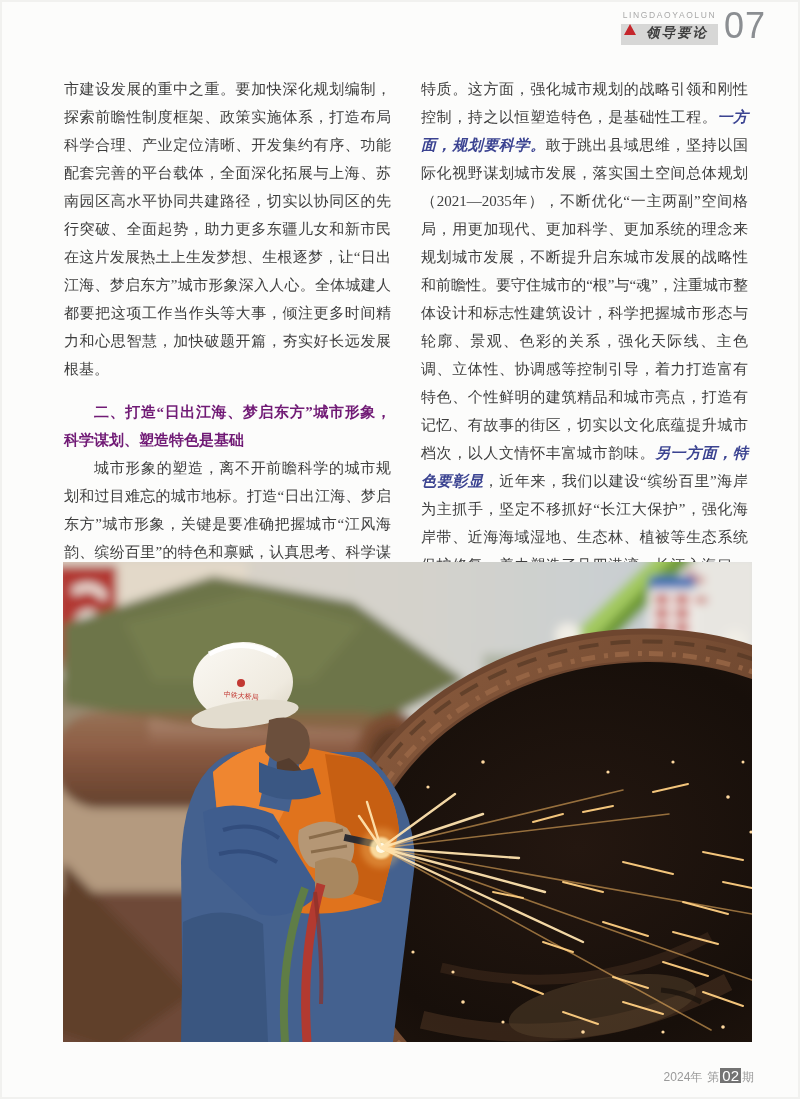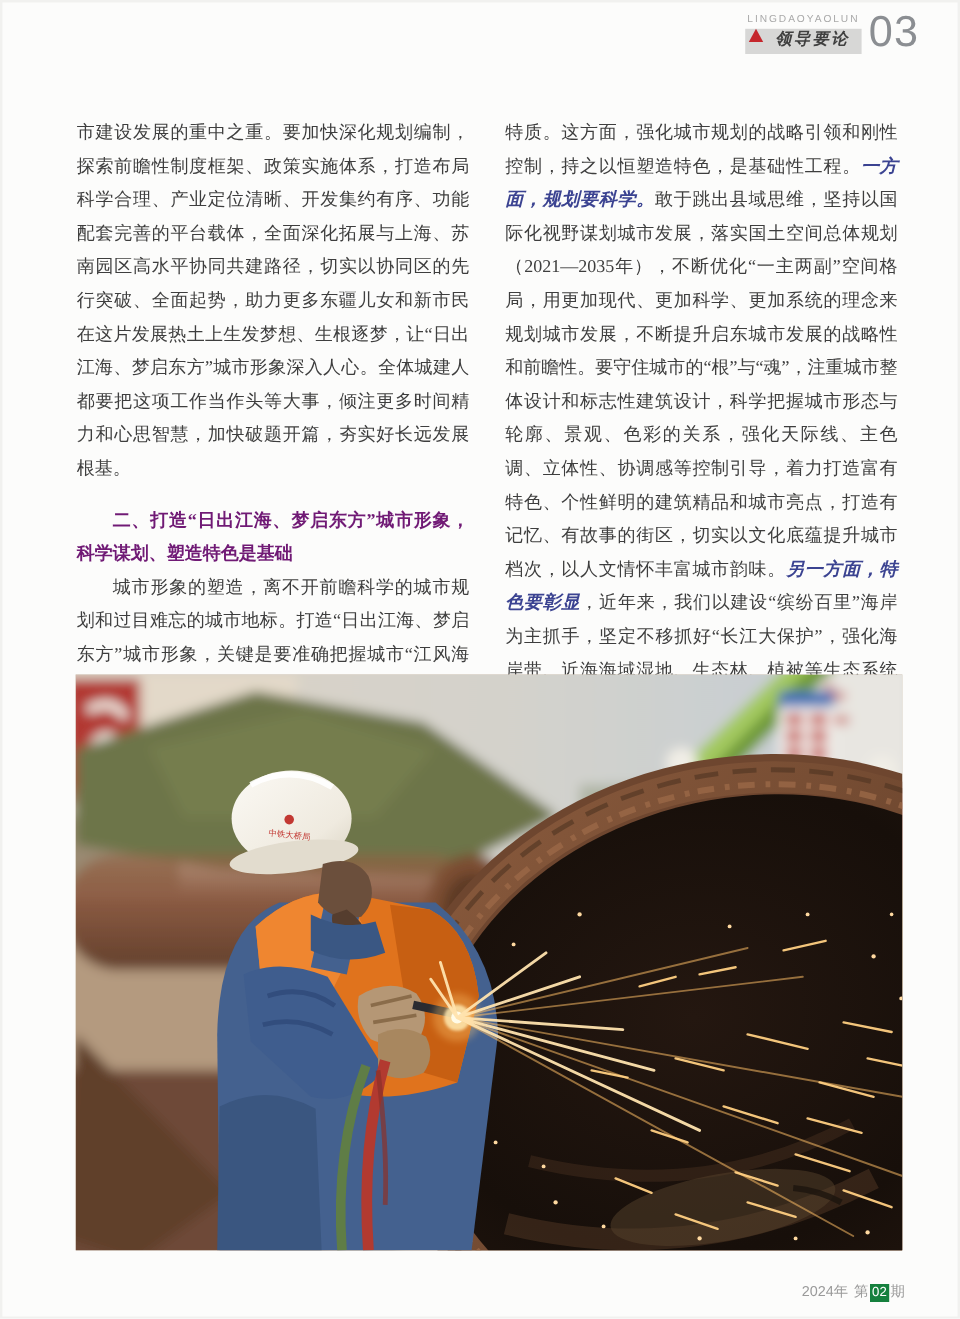--- a/index.html
+++ b/index.html
@@ -16,51 +16,51 @@
     background:#d7d7d6; display:flex; }
   .tri { width:0; height:0; border-left:6px solid transparent; border-right:6px solid transparent;
     border-bottom:11px solid #c5262c; margin-left:3px; }
   .section-title { flex:1; text-align:center; font-size:13.5px; font-weight:bold; font-style:italic;
     color:#3f3f3f; letter-spacing:2px; }
   .page-num { position:absolute; top:6px; left:724px;
     font-family:"Liberation Sans","DejaVu Sans",sans-serif; font-size:36px; line-height:40px;
     color:#8b8e92; letter-spacing:1px; }
 
   
-  .columns { position:absolute; top:97px; left:64px; width:684px; display:flex; gap:30px; }
+  .columns { position:absolute; top:75px; left:64px; width:684px; display:flex; gap:30px; }
   .col { width:327px; font-size:15px; line-height:28px; color:#3e3e3e; text-align:justify; }
   .col p { text-indent:2em; }
   .col p.no-indent { text-indent:0; }
   .heading { color:#701a75; font-weight:bold; text-indent:2em; margin-top:15px; }
   .em-blue { color:#3b4391; font-style:italic; font-weight:bold; }
 
   
   .photo { position:absolute; left:63px; top:562px; width:689px; height:480px; overflow:hidden;
     background:#cfc4b5; }
   .photo svg { display:block; width:689px; height:480px; }
 
   
   .footer { position:absolute; top:1068px; right:46px;
     font-family:"Liberation Sans","DejaVu Sans",sans-serif; font-size:12px; color:#9a9a9a;
     display:flex; align-items:center; gap:5px; }
-  .issue-box { display:inline-block; background:#15803d; color:#ffffff; font-size:11px;
+  .issue-box { display:inline-block; background:#737373; color:#ffffff; font-size:15px;
     line-height:15px; padding:0 2px; margin:0 1px; }
   .footer .part { display:inline-block; }
 </style>
 </head>
 <body>
 
 <div class="page">
 
   <div class="header-pinyin">LINGDAOYAOLUN</div>
   <div class="section-box">
     <span class="tri"></span>
     <span class="section-title">领导要论</span>
   </div>
-  <div class="page-num">03</div>
+  <div class="page-num">07</div>
 
   <div class="columns">
     <div class="col">
       <p class="no-indent">市建设发展的重中之重。要加快深化规划编制，探索前瞻性制度框架、政策实施体系，打造布局科学合理、产业定位清晰、开发集约有序、功能配套完善的平台载体，全面深化拓展与上海、苏南园区高水平协同共建路径，切实以协同区的先行突破、全面起势，助力更多东疆儿女和新市民在这片发展热土上生发梦想、生根逐梦，让“日出江海、梦启东方”城市形象深入人心。全体城建人都要把这项工作当作头等大事，倾注更多时间精力和心思智慧，加快破题开篇，夯实好长远发展根基。</p>
       <p class="heading">二、打造“日出江海、梦启东方”城市形象，科学谋划、塑造特色是基础</p>
       <p>城市形象的塑造，离不开前瞻科学的城市规划和过目难忘的城市地标。打造“日出江海、梦启东方”城市形象，关键是要准确把握城市“江风海韵、缤纷百里”的特色和禀赋，认真思考、科学谋划，在赓续传承中更好展现出启东这座城市的海派</p>
     </div>
     <div class="col">
       <p class="no-indent"><span>特质。这方面，强化城市规划的战略引领和刚性控制，持之以恒塑造特色，是基础性工程。</span><span class="em-blue">一方面，规划要科学。</span><span>敢于跳出县域思维，坚持以国际化视野谋划城市发展，落实国土空间总体规划（2021—2035年），不断优化“一主两副”空间格局，用更加现代、更加科学、更加系统的理念来规划城市发展，不断提升启东城市发展的战略性和前瞻性。要守住城市的“根”与“魂”，注重城市整体设计和标志性建筑设计，科学把握城市形态与轮廓、景观、色彩的关系，强化天际线、主色调、立体性、协调感等控制引导，着力打造富有特色、个性鲜明的建筑精品和城市亮点，打造有记忆、有故事的街区，切实以文化底蕴提升城市档次，以人文情怀丰富城市韵味。</span><span class="em-blue">另一方面，特色要彰显</span><span>，近年来，我们以建设“缤纷百里”海岸为主抓手，坚定不移抓好“长江大保护”，强化海岸带、近海海域湿地、生态林、植被等生态系统保护修复，着力塑造了吕四港湾、长江入海口、锦绣江岸、垦牧文化、大国</span></p>
     </div>

